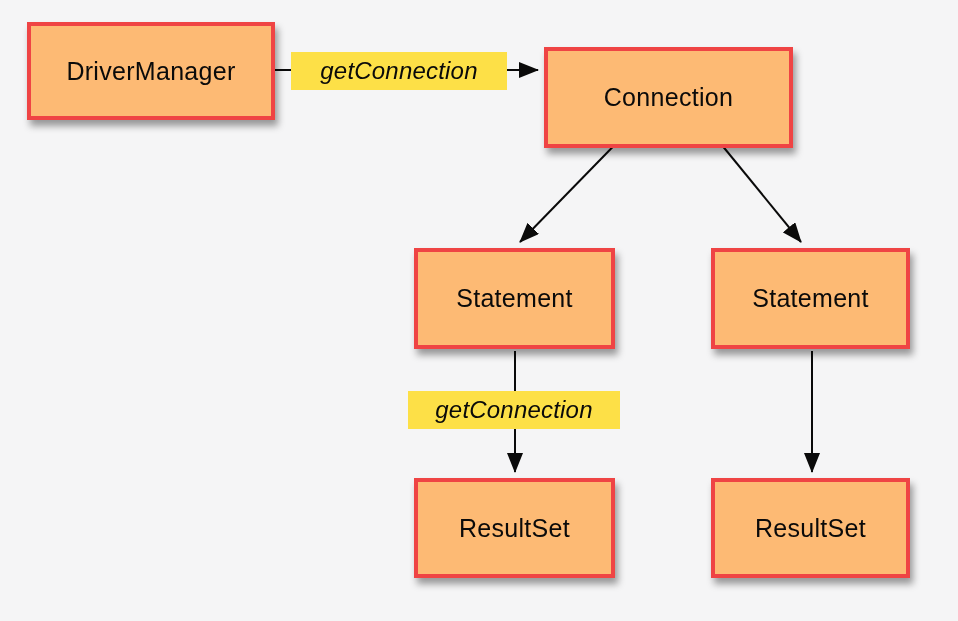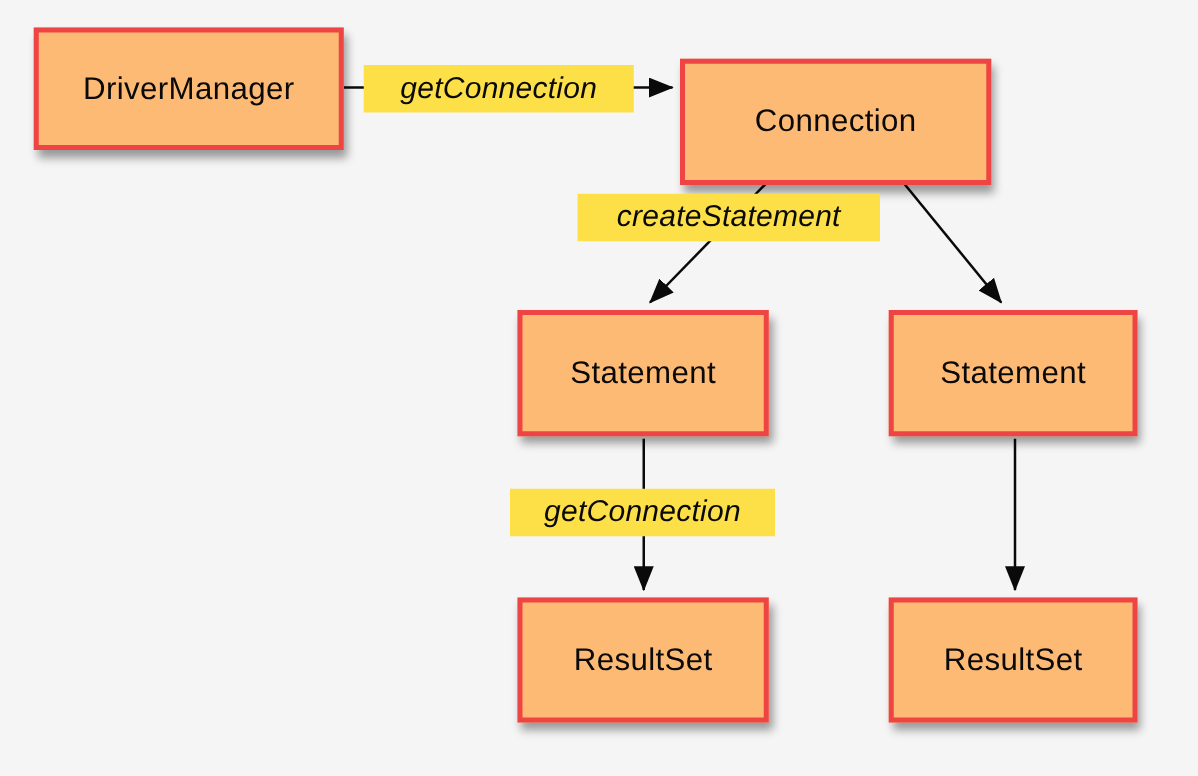--- a/index.html
+++ b/index.html
@@ -106,21 +106,18 @@
   </div>
 
   <div class="node node-resultset-right">
     <span>ResultSet</span>
   </div>
 
   <div class="edge-label label-get-connection">
     <span>getConnection</span>
   </div>
 
-  <div class="edge-label label-create-statement">
-    <span>createStatement</span>
-  </div>
 
   <div class="edge-label label-execute-query">
     <span>getConnection</span>
   </div>
 
 </div>
 
 </body></html>

